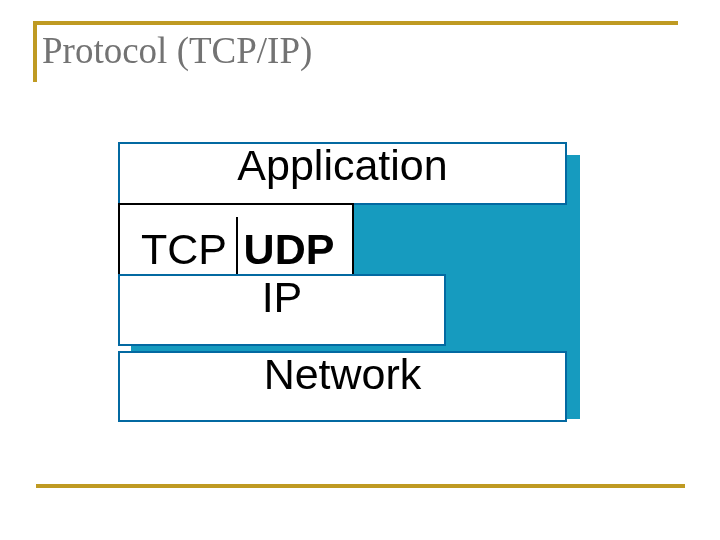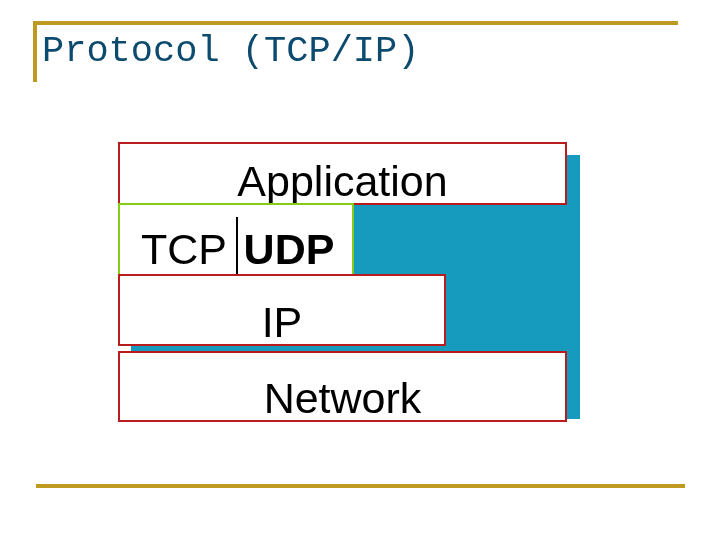--- a/index.html
+++ b/index.html
@@ -45,24 +45,24 @@
     width: 649px;
     height: 4px;
     background: #bf9a22;
   }
 
   
   .slide-title {
     position: absolute;
     left: 42px;
     top: 28px;
-    font-family: Liberation Mono, monospace;
+    font-family: Liberation Serif, serif;
     font-size: 37px;
     line-height: 46px;
-    color: #0c4a6e;
+    color: #737373;
     white-space: nowrap;
     letter-spacing: 0px;
   }
 
   
   .diagram {
     position: absolute;
     left: 118px;
     top: 142px;
     width: 449px;
@@ -82,41 +82,41 @@
     left: 0;
     top: 0;
     width: 449px;
     height: 264px;
     z-index: 2;
   }
   .layer {
     position: absolute;
     left: 0;
     background: #ffffff;
-    border: 2px solid #b91c1c;
+    border: 2px solid #0369a1;
     box-sizing: border-box;
     display: flex;
-    align-items: flex-end;
+    align-items: flex-start;
     justify-content: center;
     font-family: "Liberation Sans", "DejaVu Sans", sans-serif;
     font-size: 43px;
     line-height: 1;
     color: #000000;
     font-weight: 400;
   }
   .layer-application {
     top: 0;
     width: 449px;
     height: 63px;
   }
   .layer-transport {
     top: 61px;
     width: 236px;
     height: 92px;
-    border: 2px solid #84cc16;
+    border: 2px solid #000000;
     padding: 12px;
     display: flex;
     align-items: stretch;
     justify-content: flex-start;
   }
   .transport-cell {
     flex: 1 1 50%;
     display: flex;
     align-items: center;
     justify-content: center;

